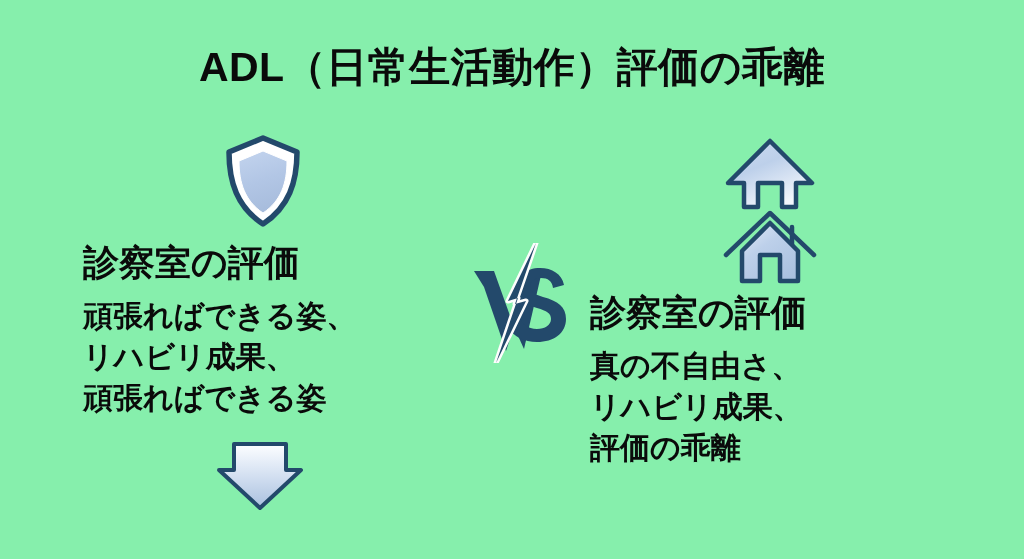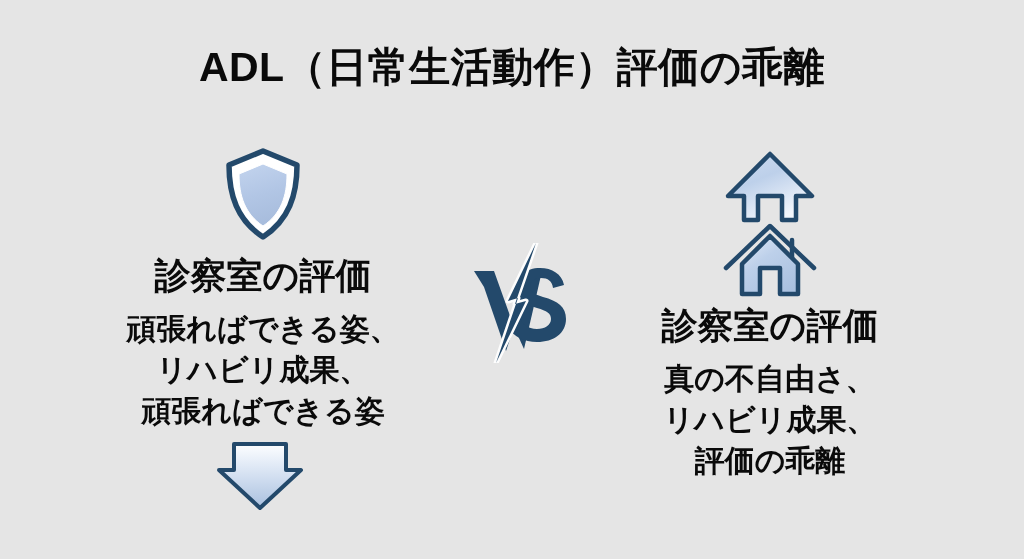--- a/index.html
+++ b/index.html
@@ -13,44 +13,43 @@
     font-family: "Liberation Sans", "DejaVu Sans", sans-serif;
     overflow: hidden;
     position: relative;
     color: #000000;
   }
   #slide {
     position: absolute;
     inset: 0;
     width: 1024px;
     height: 559px;
-    background: #e5e5e5;
+    background: #86efac;
   }
 
   
   #title {
     position: absolute;
     left: 0;
     top: 44px;
     width: 1024px;
     text-align: center;
     font-size: 41px;
     font-weight: bold;
     letter-spacing: 0.5px;
     line-height: 1.15;
     color: #0a0a0a;
     white-space: nowrap;
   }
 
   
   .column {
     position: absolute;
-    top: 148px;
+    top: 135px;
     width: 360px;
-    text-align: center;
   }
   #left-column  { left: 83px; }
   #right-column { left: 590px; }
 
   .icon-wrap {
     height: 105px;
     display: flex;
     align-items: flex-start;
     justify-content: center;
   }

